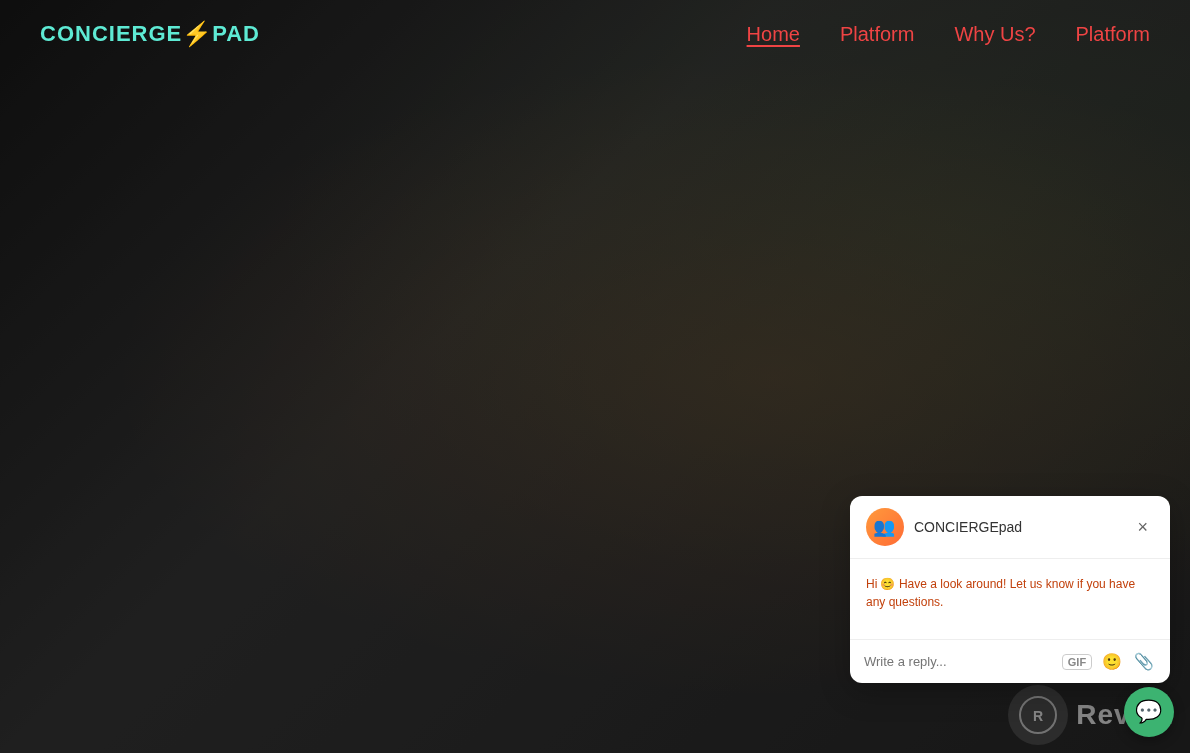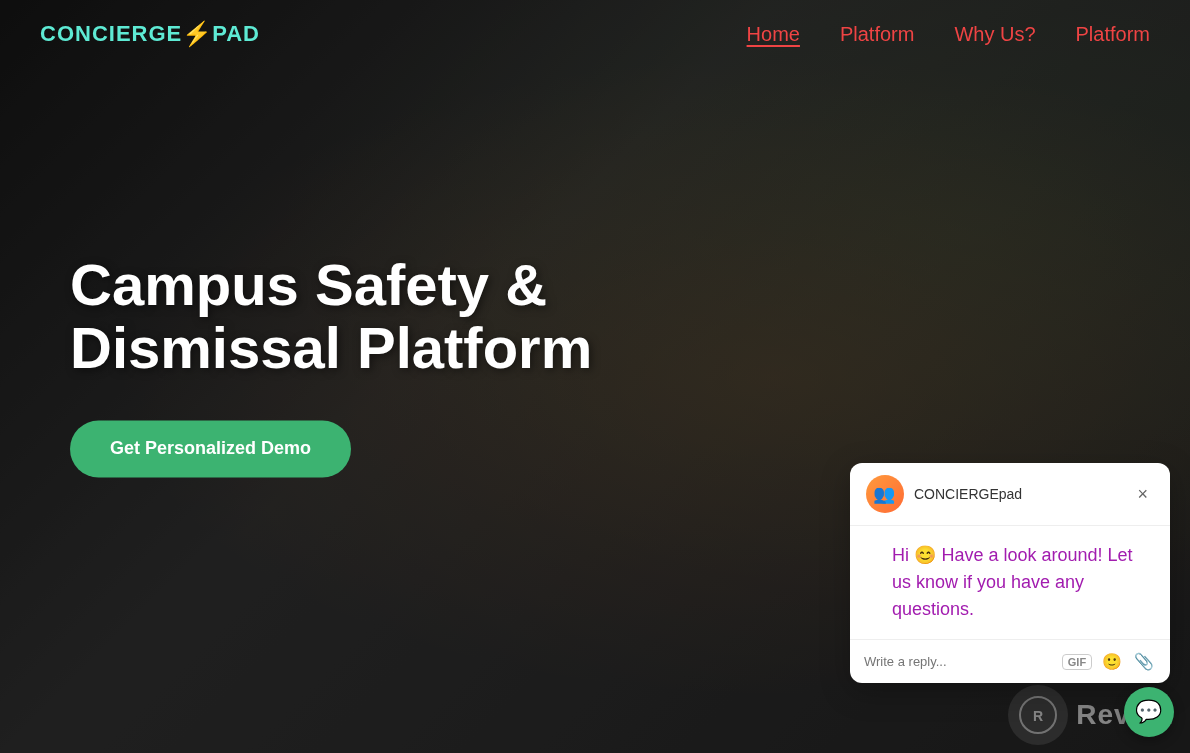--- a/index.html
+++ b/index.html
@@ -256,24 +256,23 @@
       color: #666;
       padding: 2px 6px;
     }
 
     .chat-body {
       padding: 16px;
       min-height: 80px;
     }
 
     .chat-message {
-      font-size: 18px;
-      color: #a21caf;
+      font-size: 12px;
+      color: #c2410c;
       line-height: 1.5;
-      margin-left: 26px;
     }
 
     .chat-input-area {
       padding: 10px 14px;
       border-top: 1px solid #eee;
       display: flex;
       align-items: center;
       gap: 8px;
     }
 
@@ -399,27 +398,20 @@
       </li>
       <li>
         <a href="#">Why Us?</a>
       </li>
       <li>
         <a href="#">Platform</a>
       </li>
     </ul>
   </nav>
 
-  <div class="hero-content">
-    <h1 class="hero-title">
-      <span>Campus Safety &amp;</span><br>
-      <span>Dismissal Platform</span>
-    </h1>
-    <button class="cta-button">Get Personalized Demo</button>
-  </div>
 
   <div class="chat-widget">
     <div class="chat-header">
       <div class="chat-header-left">
         <div class="chat-avatar">
           <span>👥</span>
         </div>
         <span class="chat-name">CONCIERGEpad</span>
       </div>
       <button class="chat-close">×</button>

